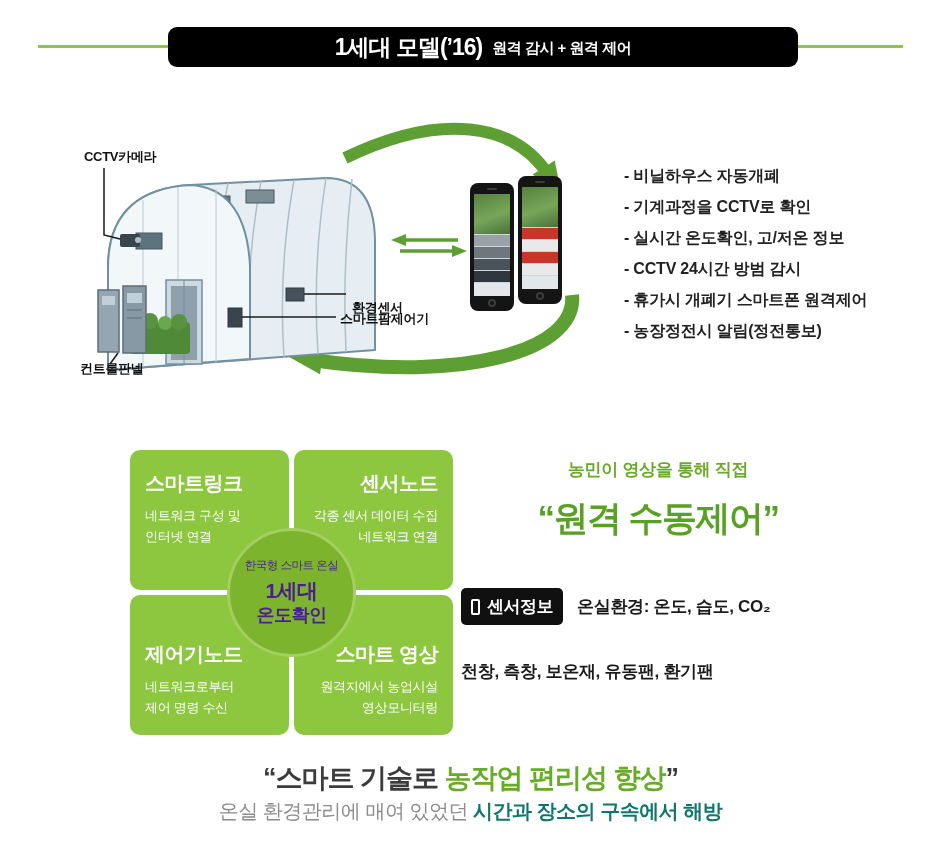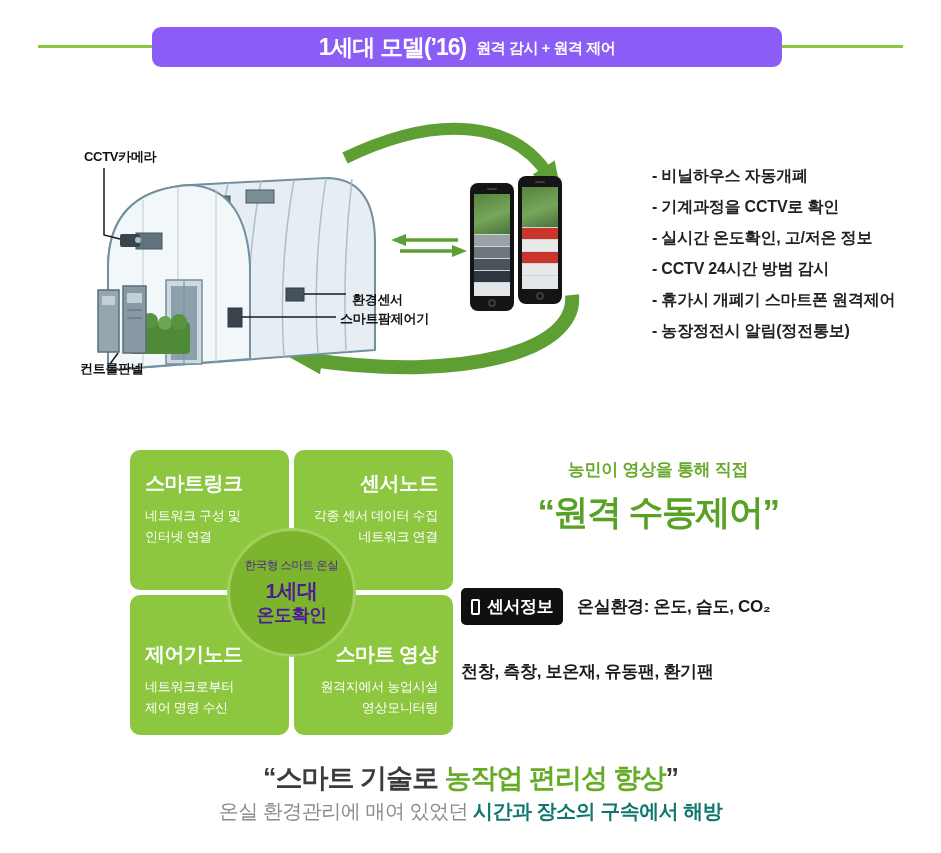--- a/index.html
+++ b/index.html
@@ -1,31 +1,31 @@
 <!DOCTYPE html>
 <html><head>
 <meta charset="utf-8">
 <style>
   *{margin:0;padding:0;box-sizing:border-box;}
   html,body{background:#ffffff;}
   body{font-family:"Liberation Sans","DejaVu Sans",sans-serif;}
   .page{position:relative;width:941px;height:853px;background:#fff;overflow:hidden;color:#222;}
 
   .top-rule{position:absolute;left:38px;top:45px;width:865px;height:3px;background:#8dc63f;}
-  .banner{position:absolute;left:152px;top:27px;width:630px;height:40px;background:#8b5cf6;border-radius:9px;
+  .banner{position:absolute;left:168px;top:27px;width:630px;height:40px;background:#000000;border-radius:9px;
           display:flex;align-items:center;justify-content:center;gap:10px;color:#fff;}
   .banner .t{font-size:23px;font-weight:bold;letter-spacing:-1px;}
   .banner .s{font-size:15px;font-weight:600;margin-top:3px;letter-spacing:-0.5px;}
 
   .gh-svg{position:absolute;left:78px;top:138px;}
   .arrows-svg{position:absolute;left:0;top:0;pointer-events:none;}
 
   .dlabel{position:absolute;font-size:13px;font-weight:bold;color:#111;white-space:nowrap;letter-spacing:-0.3px;text-align:right;}
 
-  .features{position:absolute;left:652px;top:160px;display:flex;flex-direction:column;}
+  .features{position:absolute;left:624px;top:160px;display:flex;flex-direction:column;}
   .features div{font-size:16px;font-weight:600;color:#222;line-height:31px;white-space:nowrap;letter-spacing:-0.2px;}
 
   .phone{position:absolute;width:44px;height:128px;background:#141414;border-radius:8px;padding:11px 4px 15px;}
   .phone .speaker{position:absolute;top:5px;left:17px;width:10px;height:2px;background:#3c3c3c;border-radius:1px;}
   .phone .home{position:absolute;bottom:4px;left:18px;width:8px;height:8px;border:2px solid #3c3c3c;border-radius:50%;}
   .phone .screen{height:100%;background:#cfd6da;display:flex;flex-direction:column;gap:1px;overflow:hidden;}
   .screen .seg{flex:0 0 auto;width:100%;}
   .seg.img{height:40px;background:linear-gradient(160deg,#55823f 0%,#77a65a 55%,#49713a 100%);}
   .seg.row{height:11px;}
   .screen .fill{flex:1 1 auto;background:#e3e7ea;}
@@ -39,21 +39,21 @@
   .gbox.low{padding-top:46px;}
 
   .circle{position:absolute;left:227px;top:528px;width:129px;height:129px;border-radius:50%;
           background:#7db42d;border:3px solid #a3cf60;color:#4c1d95;
           display:flex;flex-direction:column;align-items:center;justify-content:center;text-align:center;}
   .circle .c1{font-size:11.5px;margin-bottom:5px;letter-spacing:-0.5px;}
   .circle .c2{font-size:21px;font-weight:bold;line-height:1.2;letter-spacing:-0.5px;}
   .circle .c3{font-size:18px;font-weight:bold;letter-spacing:-0.5px;}
 
   .remote{position:absolute;left:468px;top:458px;width:380px;text-align:center;}
-  .remote .lead{color:#6aa92c;font-size:17px;font-weight:bold;margin-bottom:8px;letter-spacing:-0.3px;}
+  .remote .lead{color:#6aa92c;font-size:17px;font-weight:bold;margin-bottom:14px;letter-spacing:-0.3px;}
   .remote .head{color:#58a125;font-size:35px;font-weight:bold;letter-spacing:-1.5px;}
 
   .inforow{position:absolute;left:461px;display:flex;align-items:center;gap:14px;}
   .badge{min-width:100px;height:37px;background:#101010;border-radius:5px;color:#fff;font-size:17px;font-weight:bold;
          display:flex;align-items:center;justify-content:center;gap:7px;padding:0 10px;letter-spacing:-0.5px;}
   .badge .bicon{width:9px;height:16px;border:2px solid #fff;border-radius:2px;flex:0 0 auto;}
   .infotext{font-size:17px;font-weight:bold;color:#1a1a1a;line-height:26px;white-space:nowrap;letter-spacing:-0.3px;}
 
   .footer1{position:absolute;left:0;top:760px;width:941px;text-align:center;font-size:27px;font-weight:bold;
            letter-spacing:-1px;color:#3c3c3c;}
@@ -133,21 +133,21 @@
     <rect x="150" y="170" width="14" height="19" fill="#39444d" stroke="#2e3a42"></rect>
     <g stroke="#1a1a1a" stroke-width="1.5" fill="none">
       <polyline points="26,30 26,97 42,101"></polyline>
       <polyline points="226,156 268,156"></polyline>
       <polyline points="164,179 258,179"></polyline>
       <polyline points="40,215 32,226"></polyline>
     </g>
   </svg>
 
   <div class="dlabel" style="left:84px;top:148px;">CCTV카메라</div>
-  <div class="dlabel" style="left:352px;top:291px;">환경센서</div>
+  <div class="dlabel" style="left:352px;top:299px;">환경센서</div>
   <div class="dlabel" style="left:340px;top:310px;">스마트팜제어기</div>
   <div class="dlabel" style="left:80px;top:360px;">컨트롤판넬</div>
 
   <div class="phone" style="left:470px;top:183px;">
     <div class="speaker"></div>
     <div class="screen">
       <div class="seg img"></div>
       <div class="seg row" style="background:#9aa2a8;"></div>
       <div class="seg row" style="background:#6e777e;"></div>
       <div class="seg row" style="background:#4a535a;"></div>

